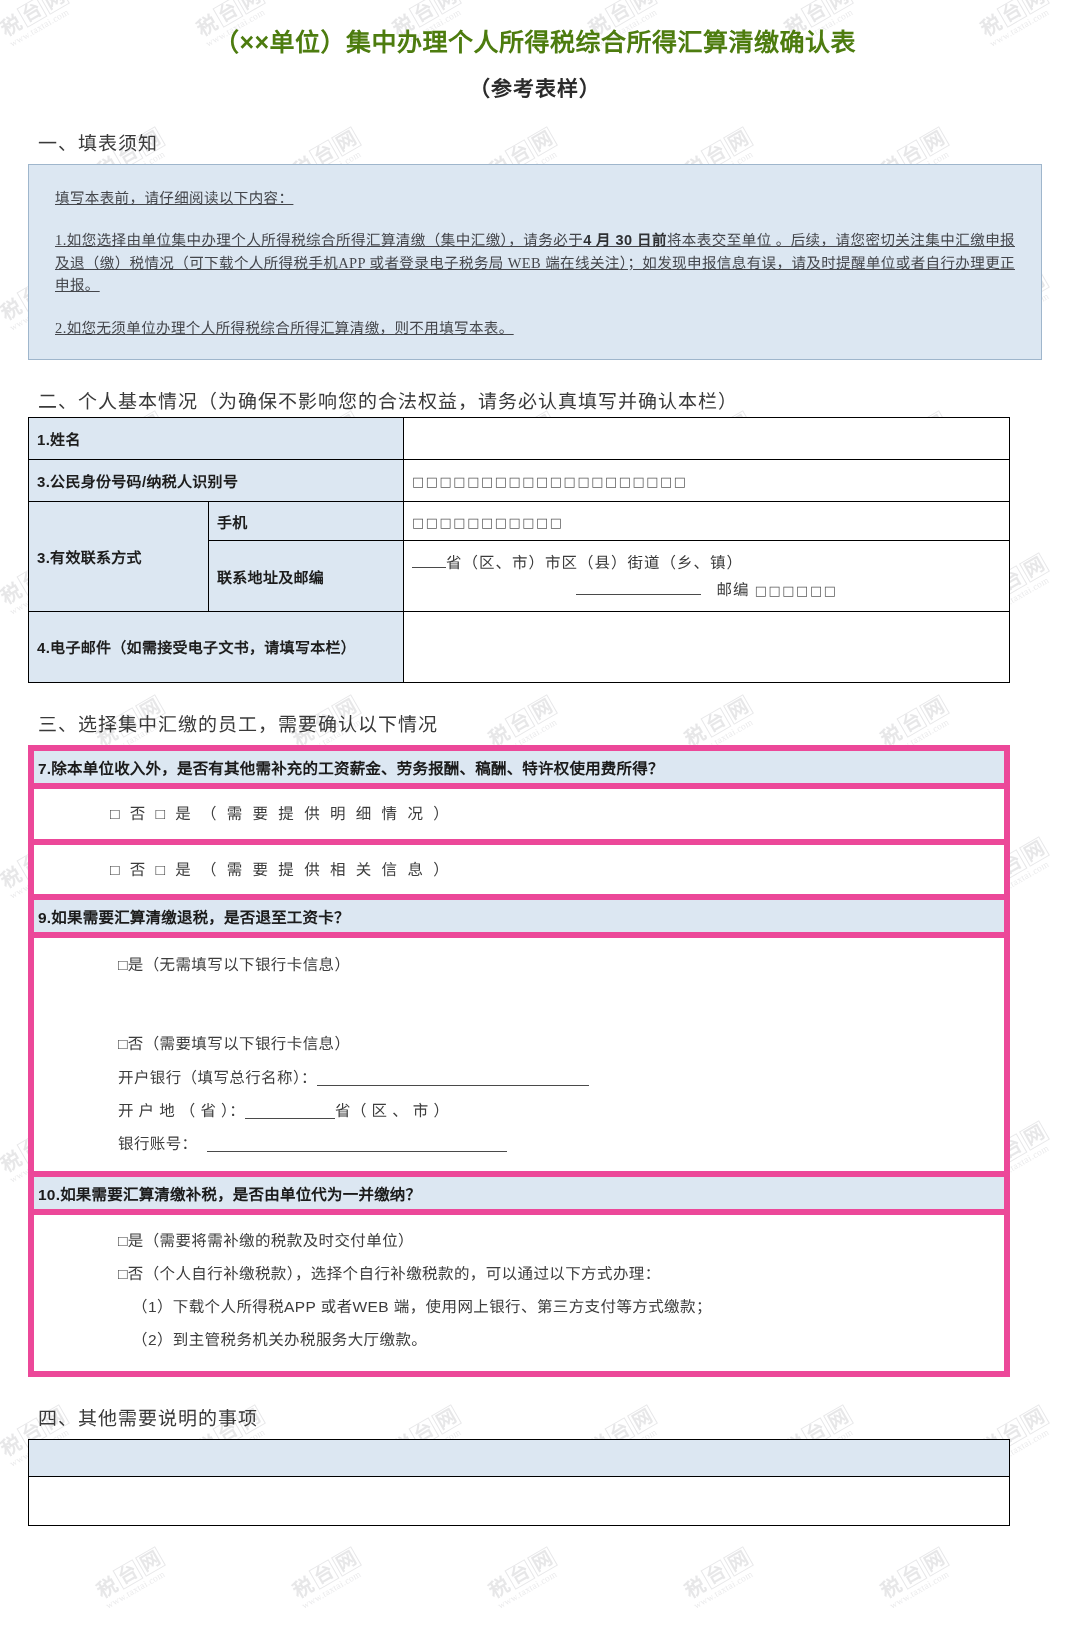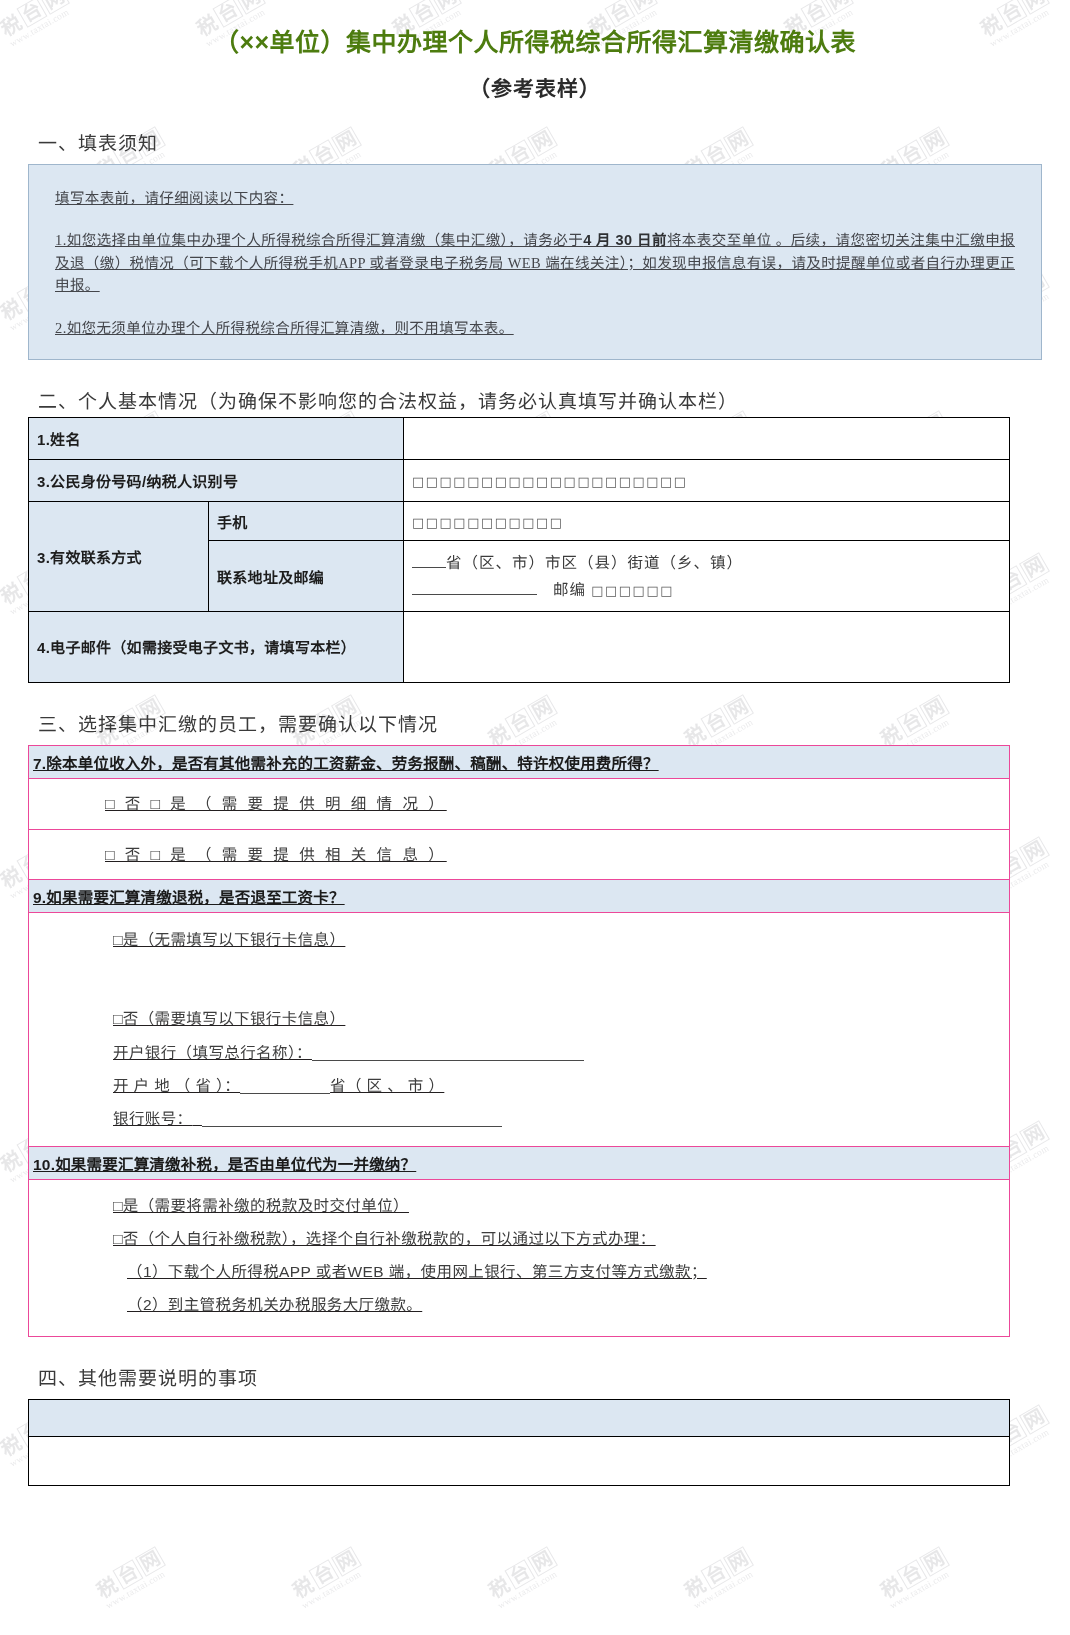--- a/index.html
+++ b/index.html
@@ -99,21 +99,21 @@
   .ul{display:inline-block;border-bottom:1px solid #4a4a4a;}
   .ul.s{width:34px;}
   .ul.m{width:125px;}
 
   
   .qtable{
     width:982px;margin:0 28px;
     border-collapse:collapse;
     table-layout:fixed;
   }
-  .qtable td{border:1px solid #ec4899;padding:0;text-decoration:underline;}
+  .qtable td{border:6px solid #ec4899;padding:0;}
   .qhead{
     background:#dce7f2;
     font-weight:700;
     font-size:15.5px;
     font-family:"Liberation Sans",sans-serif;
     padding:5px 6px 5px 4px !important;
     color:#1b1b1b;
     letter-spacing:.2px;
   }
   .qbody{background:#fff;padding:8px 6px 8px 6px !important;}
@@ -724,21 +724,21 @@
         <td class="val">
           <span class="boxes">□□□□□□□□□□□</span>
         </td>
       </tr>
       <tr>
         <td class="lbl" style="height:62px">联系地址及邮编</td>
         <td class="val">
           <div class="addr-line">
             <span class="ul s"></span><span>省（区、市）市区（县）街道（乡、镇）</span>
           </div>
-          <div class="addr-line" style="">
+          <div class="addr-line" style="text-align:center">
             <span class="ul m"></span>&nbsp;&nbsp;&nbsp;<span>邮编</span>
             <span class="boxes">□□□□□□</span>
           </div>
         </td>
       </tr>
       <tr>
         <td class="lbl" colspan="2" style="height:62px;line-height:1.7">4.电子邮件（如需接受电子文书，请填写本栏）</td>
         <td class="val"></td>
       </tr>
     </tbody>

